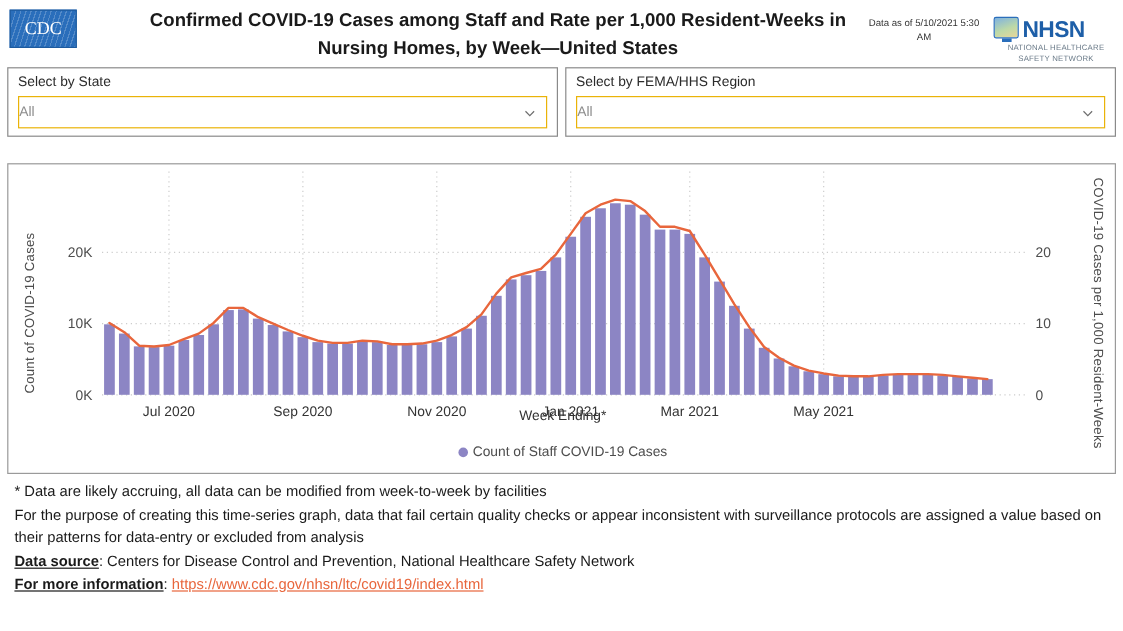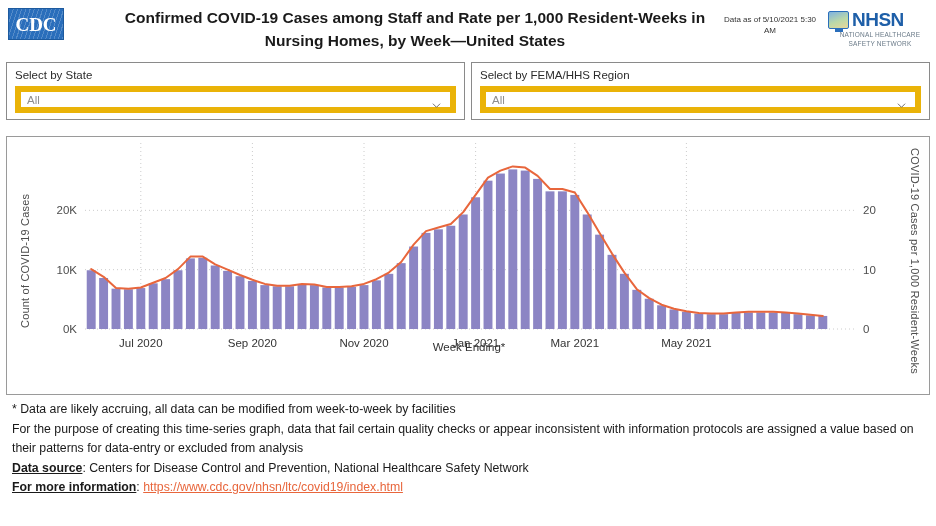--- a/index.html
+++ b/index.html
@@ -33,22 +33,22 @@
       repeating-linear-gradient(-72deg, rgba(255,255,255,0.20) 0px, rgba(255,255,255,0.20) 1px, rgba(0,0,0,0) 1px, rgba(0,0,0,0) 4px);
     border: 1px solid #1d5a9e;
     box-sizing: border-box;
     display: flex;
     align-items: center;
     justify-content: center;
   }
   #cdc-logo span {
     color: #ffffff;
     font-family: "Liberation Serif", serif;
-    font-weight: bold;
-    font-size: 19px;
+    font-weight: normal;
+    font-size: 15px;
     letter-spacing: 0px;
     line-height: 1;
   }
   #chart-title {
     position: absolute;
     left: 120px;
     top: 6px;
     width: 590px;
     text-align: center;
     font-size: 15.5px;
@@ -95,35 +95,36 @@
     width: 8px;
     height: 2.5px;
     background: #2a6ebb;
   }
   #nhsn-word {
     font-size: 19px;
     font-weight: bold;
     color: #1e5fa8;
     letter-spacing: -0.5px;
     line-height: 1;
+    margin-top: 6px;
   }
   #nhsn-sub {
     font-size: 6.5px;
     color: #6a7a88;
     letter-spacing: 0.2px;
     line-height: 9px;
     text-align: center;
     width: 104px;
     margin-top: 1px;
   }
 
   
   #selectors {
     position: absolute;
-    top: 62px;
+    top: 56px;
     left: 0;
     width: 936px;
     height: 62px;
   }
   .selector-box {
     position: absolute;
     top: 0;
     height: 58px;
     border: 1px solid #8a8a8a;
     box-sizing: border-box;
@@ -134,26 +135,26 @@
   #selector-region { left: 471px; width: 459px; }
   .selector-label {
     font-size: 11.5px;
     color: #2b2b2b;
     line-height: 15px;
     margin-bottom: 3px;
   }
   .selector-control {
     position: relative;
     height: 27px;
-    border: 6px solid #eab308;
+    border: 1px solid #eab308;
     box-sizing: border-box;
     background: #ffffff;
     display: flex;
     align-items: center;
-    padding-left: 6px;
+    padding-left: 0;
   }
   .selector-value {
     font-size: 11.5px;
     color: #8d8d8d;
   }
   .chevron {
     position: absolute;
     right: 9px;
     top: 9px;
     width: 9px;
@@ -398,25 +399,29 @@
           <text x="215.4" y="208" text-anchor="middle" font-size="11.5" fill="#333333" font-family="&quot;Liberation Sans&quot;, sans-serif">Sep 2020</text>
           <text x="327" y="208" text-anchor="middle" font-size="11.5" fill="#333333" font-family="&quot;Liberation Sans&quot;, sans-serif">Nov 2020</text>
           <text x="438.6" y="208" text-anchor="middle" font-size="11.5" fill="#333333" font-family="&quot;Liberation Sans&quot;, sans-serif">Jan 2021</text>
           <text x="537.8" y="208" text-anchor="middle" font-size="11.5" fill="#333333" font-family="&quot;Liberation Sans&quot;, sans-serif">Mar 2021</text>
           <text x="649.4" y="208" text-anchor="middle" font-size="11.5" fill="#333333" font-family="&quot;Liberation Sans&quot;, sans-serif">May 2021</text>
         </g>
     </svg>
   </div>
   <div id="axis-label-x">Week Ending*</div>
   <div id="legend">
+    <div class="legend-entry">
+      <span class="legend-dot" id="legend-dot-bar" style="background: rgb(140, 133, 196);"></span>
+      <span>Count of Staff COVID-19 Cases</span>
+    </div>
   </div>
 </div>
 
 <div id="footnotes">
   <div class="line">* Data are likely accruing, all data can be modified from week-to-week by facilities</div>
-  <div class="line">For the purpose of creating this time-series graph, data that fail certain quality checks or appear inconsistent with information protocols are assigned a value based on their patterns for data-entry or excluded from analysis</div>
+  <div class="line">For the purpose of creating this time-series graph, data that fail certain quality checks or appear inconsistent with surveillance protocols are assigned a value based on their patterns for data-entry or excluded from analysis</div>
   <div class="line">
     <b>Data source</b><span>: Centers for Disease Control and Prevention, National Healthcare Safety Network</span>
   </div>
   <div class="line">
     <b>For more information</b><span>: </span><a id="footnote-link" href="#" style="color: rgb(232, 102, 60);">https://www.cdc.gov/nhsn/ltc/covid19/index.html</a>
   </div>
 </div>
 
 </body></html>

